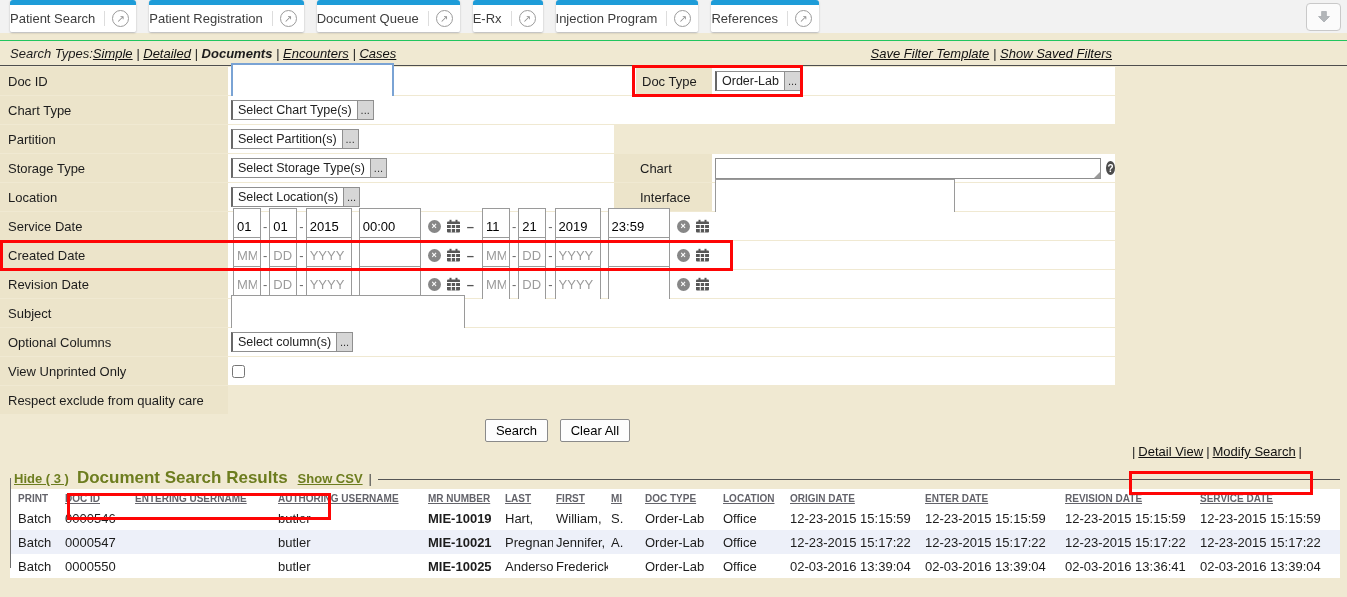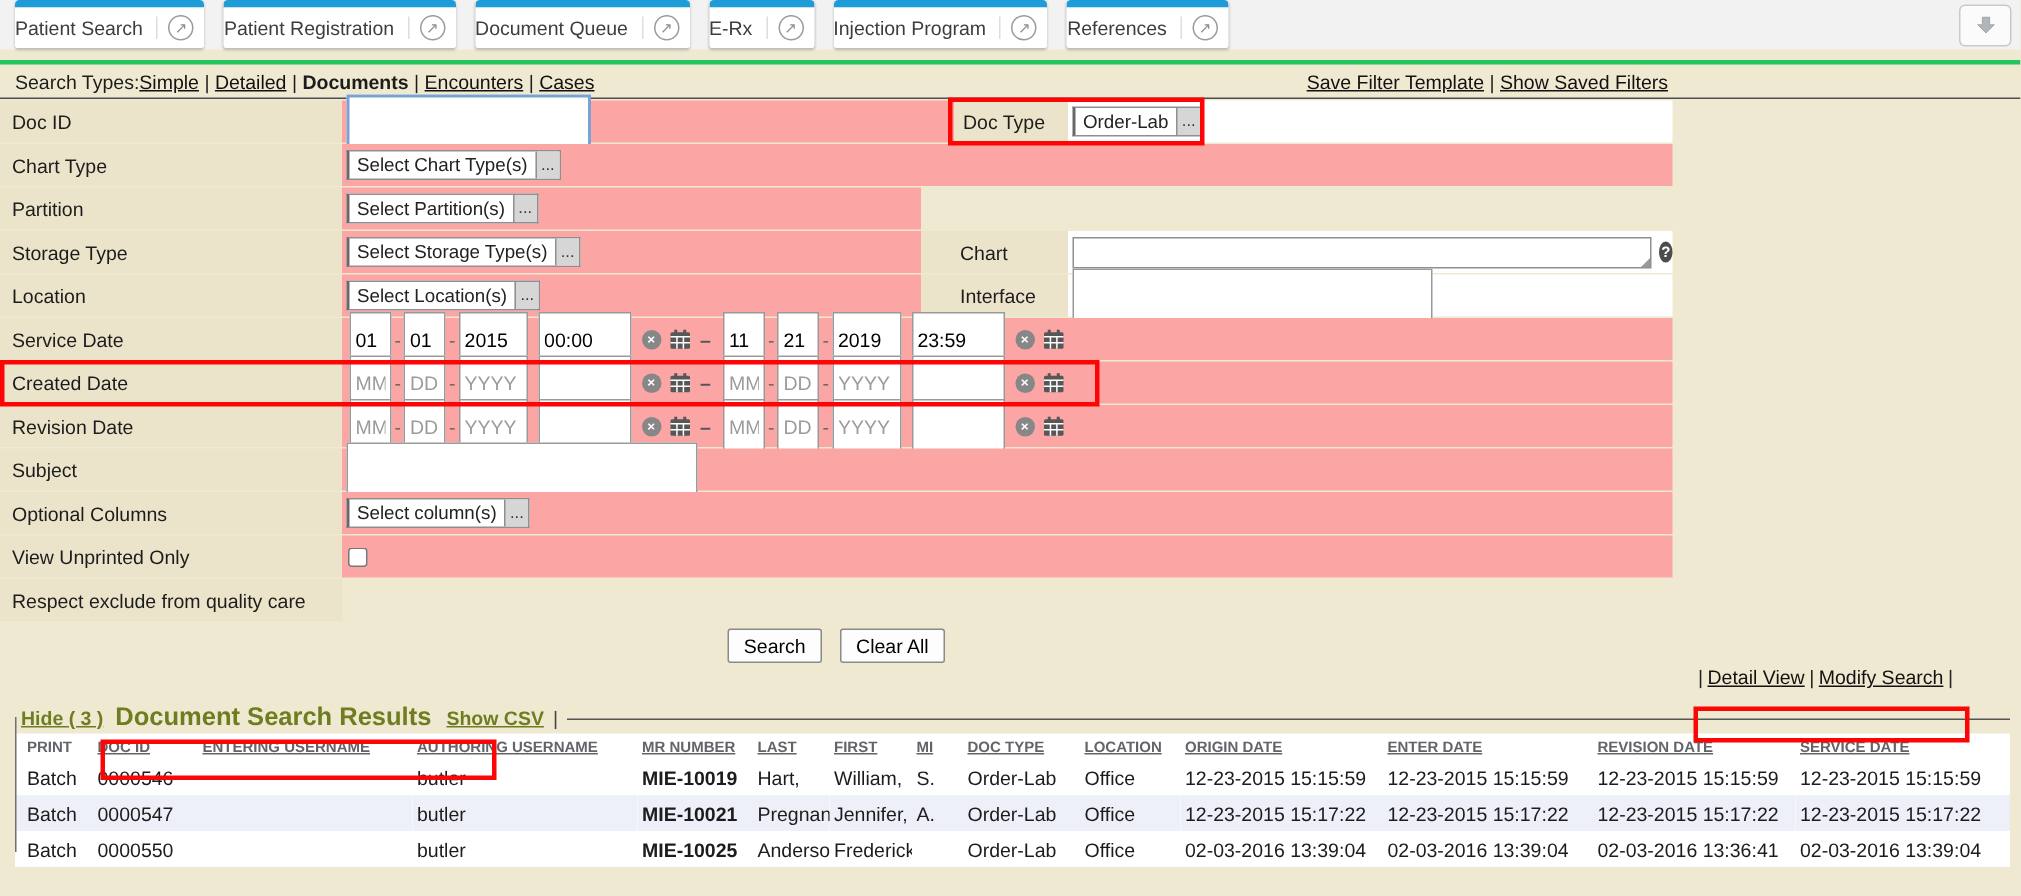--- a/index.html
+++ b/index.html
@@ -22,31 +22,31 @@
   .tab-lbl { padding-right:9px; border-right:1px solid #ddd; white-space:nowrap; }
   .launch { width:17px; height:17px; border:1px solid #9b9b9b; border-radius:50%;
             display:flex; align-items:center; justify-content:center;
             font-size:10px; color:#8d8d8d; margin-left:7px; }
   .win-btn { position:absolute; right:6px; top:3px; width:35px; height:28px;
              border:1px solid #c9c9c9; border-radius:4px; background:#fbfbfb;
              display:flex; align-items:center; justify-content:center; cursor:pointer; }
 
   
   .searchbar { height:26px; margin-top:7px; background:#f0e9d2;
-               border-top:3px solid #22c55e; border-bottom:1px solid #4e4e4e;
-               display:flex; align-items:center; padding-left:10px; position:relative; }
+               border-top:1px solid #22c55e; border-bottom:1px solid #4e4e4e;
+               display:flex; align-items:center; padding-left:10px; position:relative;font-style:italic; }
   .searchbar .sright { position:absolute; right:235px; }
   .st-cur { font-weight:bold; }
 
   
   .formarea { margin-top:1px; }
   .row  { position:relative; height:28px; margin-bottom:1px; }
   .cell { position:absolute; top:0; height:28px; display:flex; align-items:center; }
   .lblcell { left:0; width:228px; background:#ece4ca; padding-left:8px; }
-  .fc   { background:#fca5a5; padding-left:1px; }
+  .fc   { background:#ffffff; padding-left:1px; }
   .fc.short { left:228px; width:386px; }
   .fc.full  { left:228px; width:887px; }
   .fc.docleft { left:228px; width:408px; }
   .rlbl { left:614px; width:98px; background:#ece4ca; padding-left:26px; }
   .rlbl.doc { left:636px; width:76px; padding-left:6px; }
   .rfc  { left:712px; width:403px; background:#fff; padding-left:1px; }
 
   .txt { height:36px; border:1px solid #9a9a9a; background:#fff;
          font:13px "Liberation Sans", sans-serif; padding:0 3px; margin-left:2px; }
   .docid { width:163px; border:2px solid #7aa3d4; }

